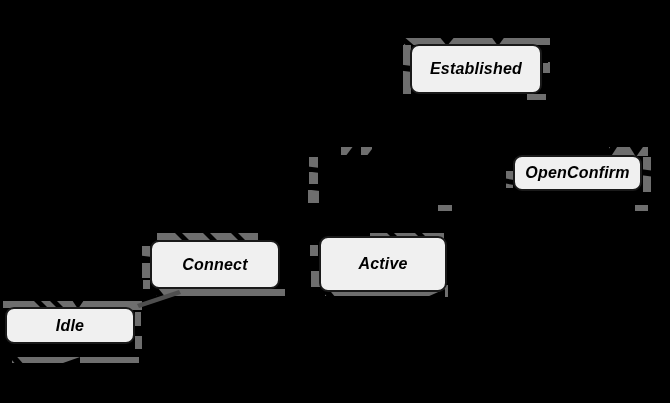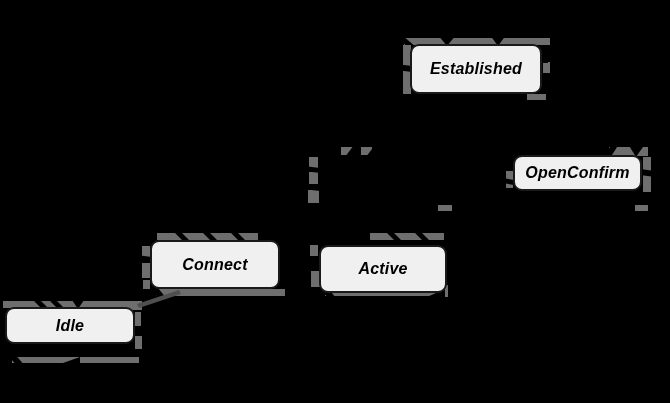--- a/index.html
+++ b/index.html
@@ -114,21 +114,21 @@
   </svg>
 
   <div class="node" style="left:5px;top:307px;width:130px;height:37px">
     <span class="lbl">Idle</span>
   </div>
 
   <div class="node" style="left:150px;top:240px;width:130px;height:49px">
     <span class="lbl">Connect</span>
   </div>
 
-  <div class="node" style="left:319px;top:245px;width:128px;height:48px">
+  <div class="node" style="left:319px;top:236px;width:128px;height:56px">
     <span class="lbl">Active</span>
   </div>
 
 
   <div class="node" style="left:513px;top:155px;width:129px;height:36px">
     <span class="lbl">OpenConfirm</span>
   </div>
 
   <div class="node" style="left:410px;top:44px;width:132px;height:50px">
     <span class="lbl">Established</span>

